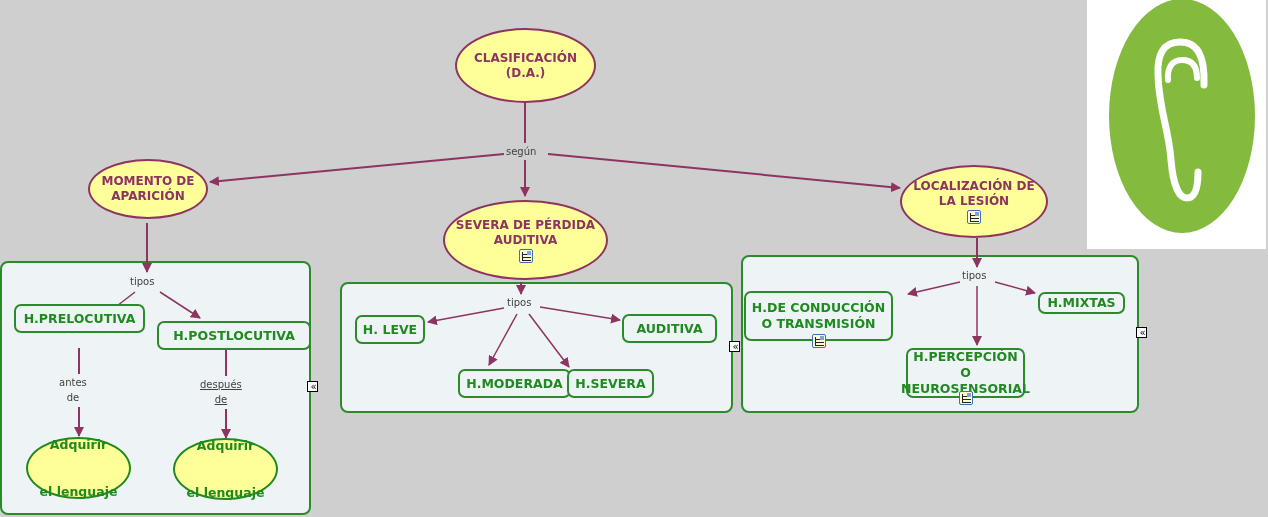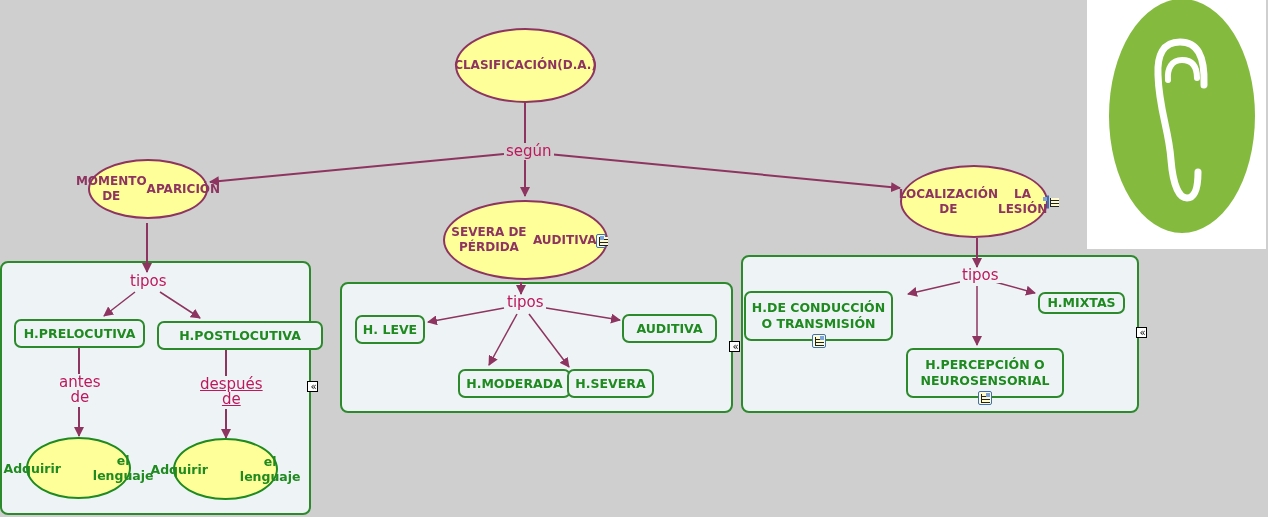--- a/index.html
+++ b/index.html
@@ -8,32 +8,32 @@
     background: #cfcfcf; position: relative;
     font-family: "DejaVu Sans", sans-serif;
   }
   #links { position: absolute; left: 0; top: 0; width: 1268px; height: 517px; z-index: 2; pointer-events: none; }
   .group {
     position: absolute; background: #eef4f6;
     border: 2px solid #2c8a2c; border-radius: 8px; box-sizing: border-box; z-index: 1;
   }
   .oval {
     position: absolute; background: #ffff99; border: 2px solid #8e3460;
-    border-radius: 50%; box-sizing: border-box; display: flex; flex-direction: row;
+    border-radius: 50%; box-sizing: border-box; display: flex; flex-direction: column;
     align-items: center; justify-content: center; text-align: center;
     color: #8e3460; font-weight: bold; font-size: 12px; line-height: 15px; z-index: 3;
   }
   .oval.green { border-color: #1f8a1f; color: #1f8a1f; font-size: 12.5px; gap: 32px; }
   .box {
     position: absolute; background: #eef4f6; border: 2px solid #2c8a2c; border-radius: 7px;
     box-sizing: border-box; display: flex; flex-direction: column; align-items: center; justify-content: center;
     text-align: center; color: #1f8a1f; font-weight: bold; font-size: 12.5px; line-height: 16px; z-index: 3;
   }
   .lbl {
-    position: absolute; color: #be185d; font-size: 15px; line-height: 15px; text-align: center;
+    position: absolute; color: #404040; font-size: 10px; line-height: 15px; text-align: center;
     background: transparent; z-index: 4; white-space: nowrap;
   }
   .lbl.bg-gray { background: #cfcfcf; padding: 0 2px; }
   .lbl.bg-light { background: #eef4f6; padding: 0 2px; }
   .doc-icon {
     display: inline-block; width: 14px; height: 14px; border: 1px solid #3c6fb5; border-radius: 2px;
     background: #fffbd0; position: relative; box-sizing: border-box; margin-top: 1px;
   }
   .doc-icon::before {
     content: ""; position: absolute; left: 2px; top: 2px; width: 8px; height: 8px;
@@ -107,24 +107,24 @@
   <span>AUDITIVA</span>
   <span class="doc-icon"></span>
 </div>
 <div class="oval" style="left:900px;top:165px;width:148px;height:73px;">
   <span>LOCALIZACIÓN DE</span>
   <span>LA LESIÓN</span>
   <span class="doc-icon"></span>
 </div>
 
 <div class="lbl bg-light" style="left:128px;top:274px;">tipos</div>
-<div class="box" style="left:14px;top:319px;width:131px;height:29px;">
+<div class="box" style="left:14px;top:304px;width:131px;height:29px;">
   <span>H.PRELOCUTIVA</span>
 </div>
-<div class="box" style="left:157px;top:321px;width:166px;height:29px;text-align:right;">
+<div class="box" style="left:157px;top:321px;width:154px;height:29px;text-align:right;">
   <span>H.POSTLOCUTIVA</span>
 </div>
 <div class="lbl bg-light" style="left:57px;top:375px;text-align:center;">
   <div>antes</div>
   <div>de</div>
 </div>
 <div class="lbl bg-light" style="left:198px;top:377px;text-decoration:underline;">
   <div>después</div>
   <div>de</div>
 </div>
@@ -152,21 +152,21 @@
   <span>AUDITIVA</span>
 </div>
 <div class="collapse-btn" style="left:729px;top:341px;">«</div>
 
 <div class="lbl bg-light" style="left:960px;top:268px;">tipos</div>
 <div class="box" style="left:744px;top:291px;width:149px;height:50px;">
   <span>H.DE CONDUCCIÓN</span>
   <span>O TRANSMISIÓN</span>
   <span class="doc-icon" style="position:absolute;bottom:-9px;"></span>
 </div>
-<div class="box" style="left:906px;top:348px;width:158px;height:50px;">
+<div class="box" style="left:906px;top:348px;width:119px;height:50px;">
   <span>H.PERCEPCIÓN O</span>
   <span>NEUROSENSORIAL</span>
   <span class="doc-icon" style="position:absolute;bottom:-9px;"></span>
 </div>
 <div class="box" style="left:1038px;top:292px;width:87px;height:22px;">
   <span>H.MIXTAS</span>
 </div>
 <div class="collapse-btn" style="left:1136px;top:327px;">«</div>
 
 <div id="logo-panel">

